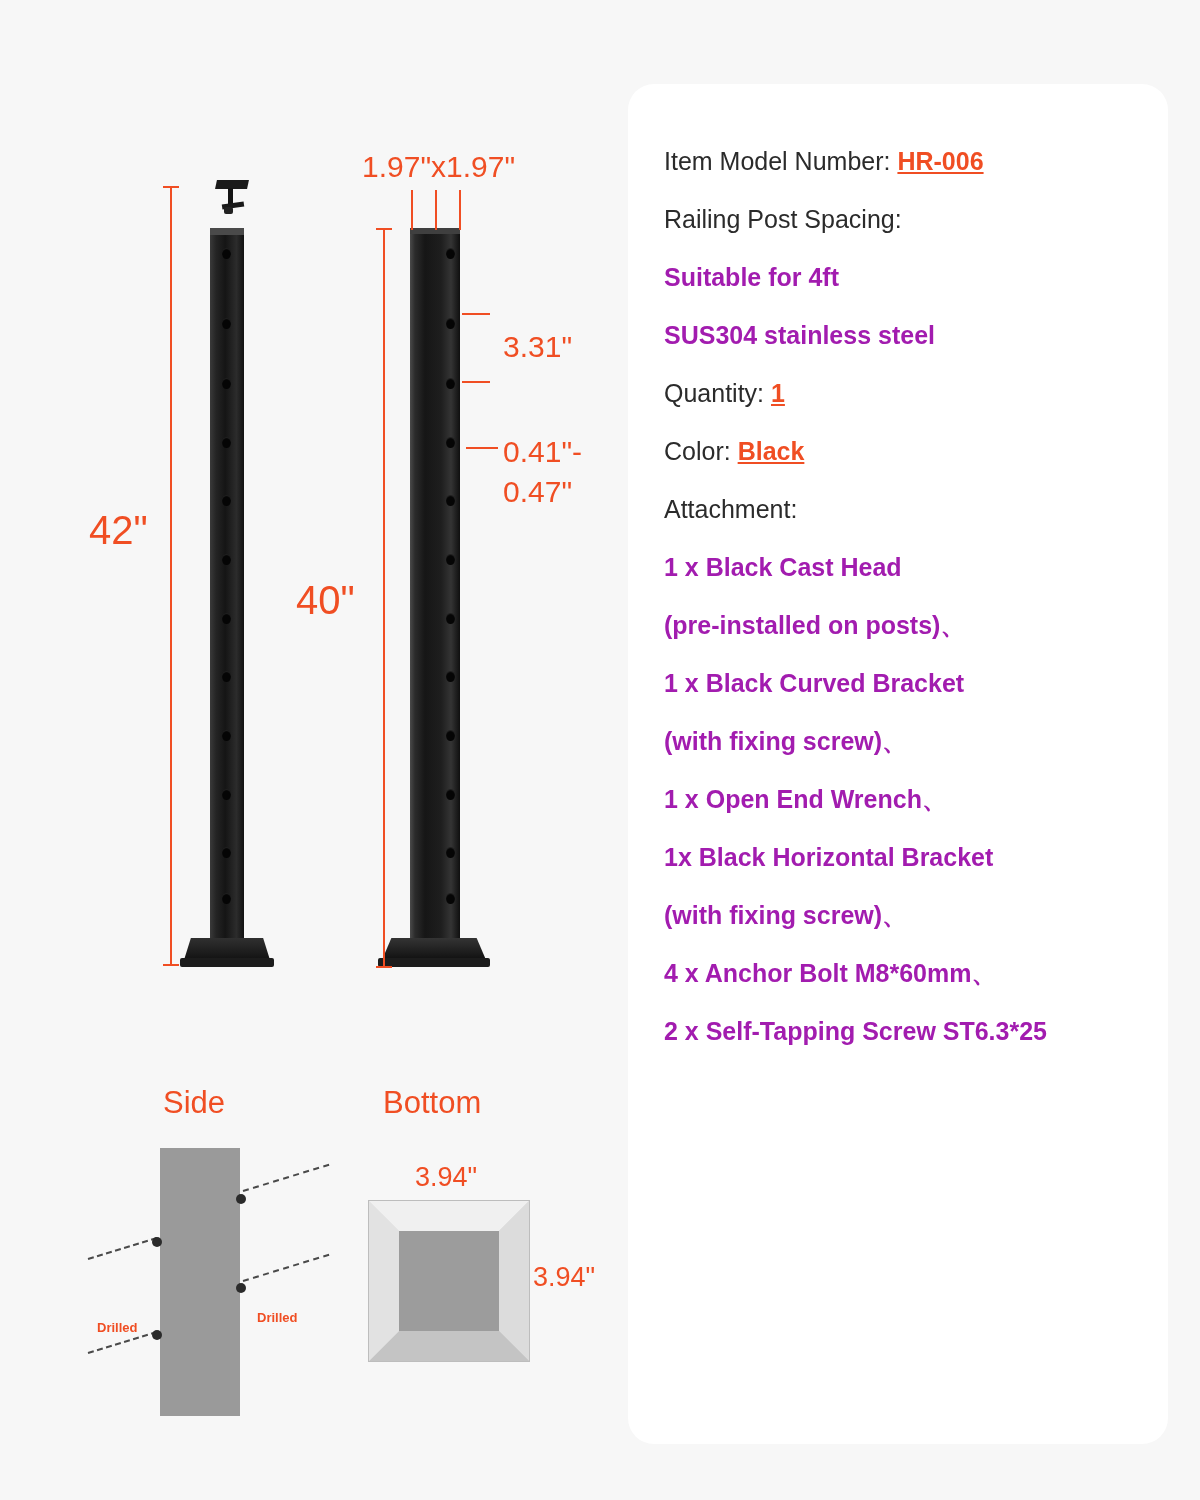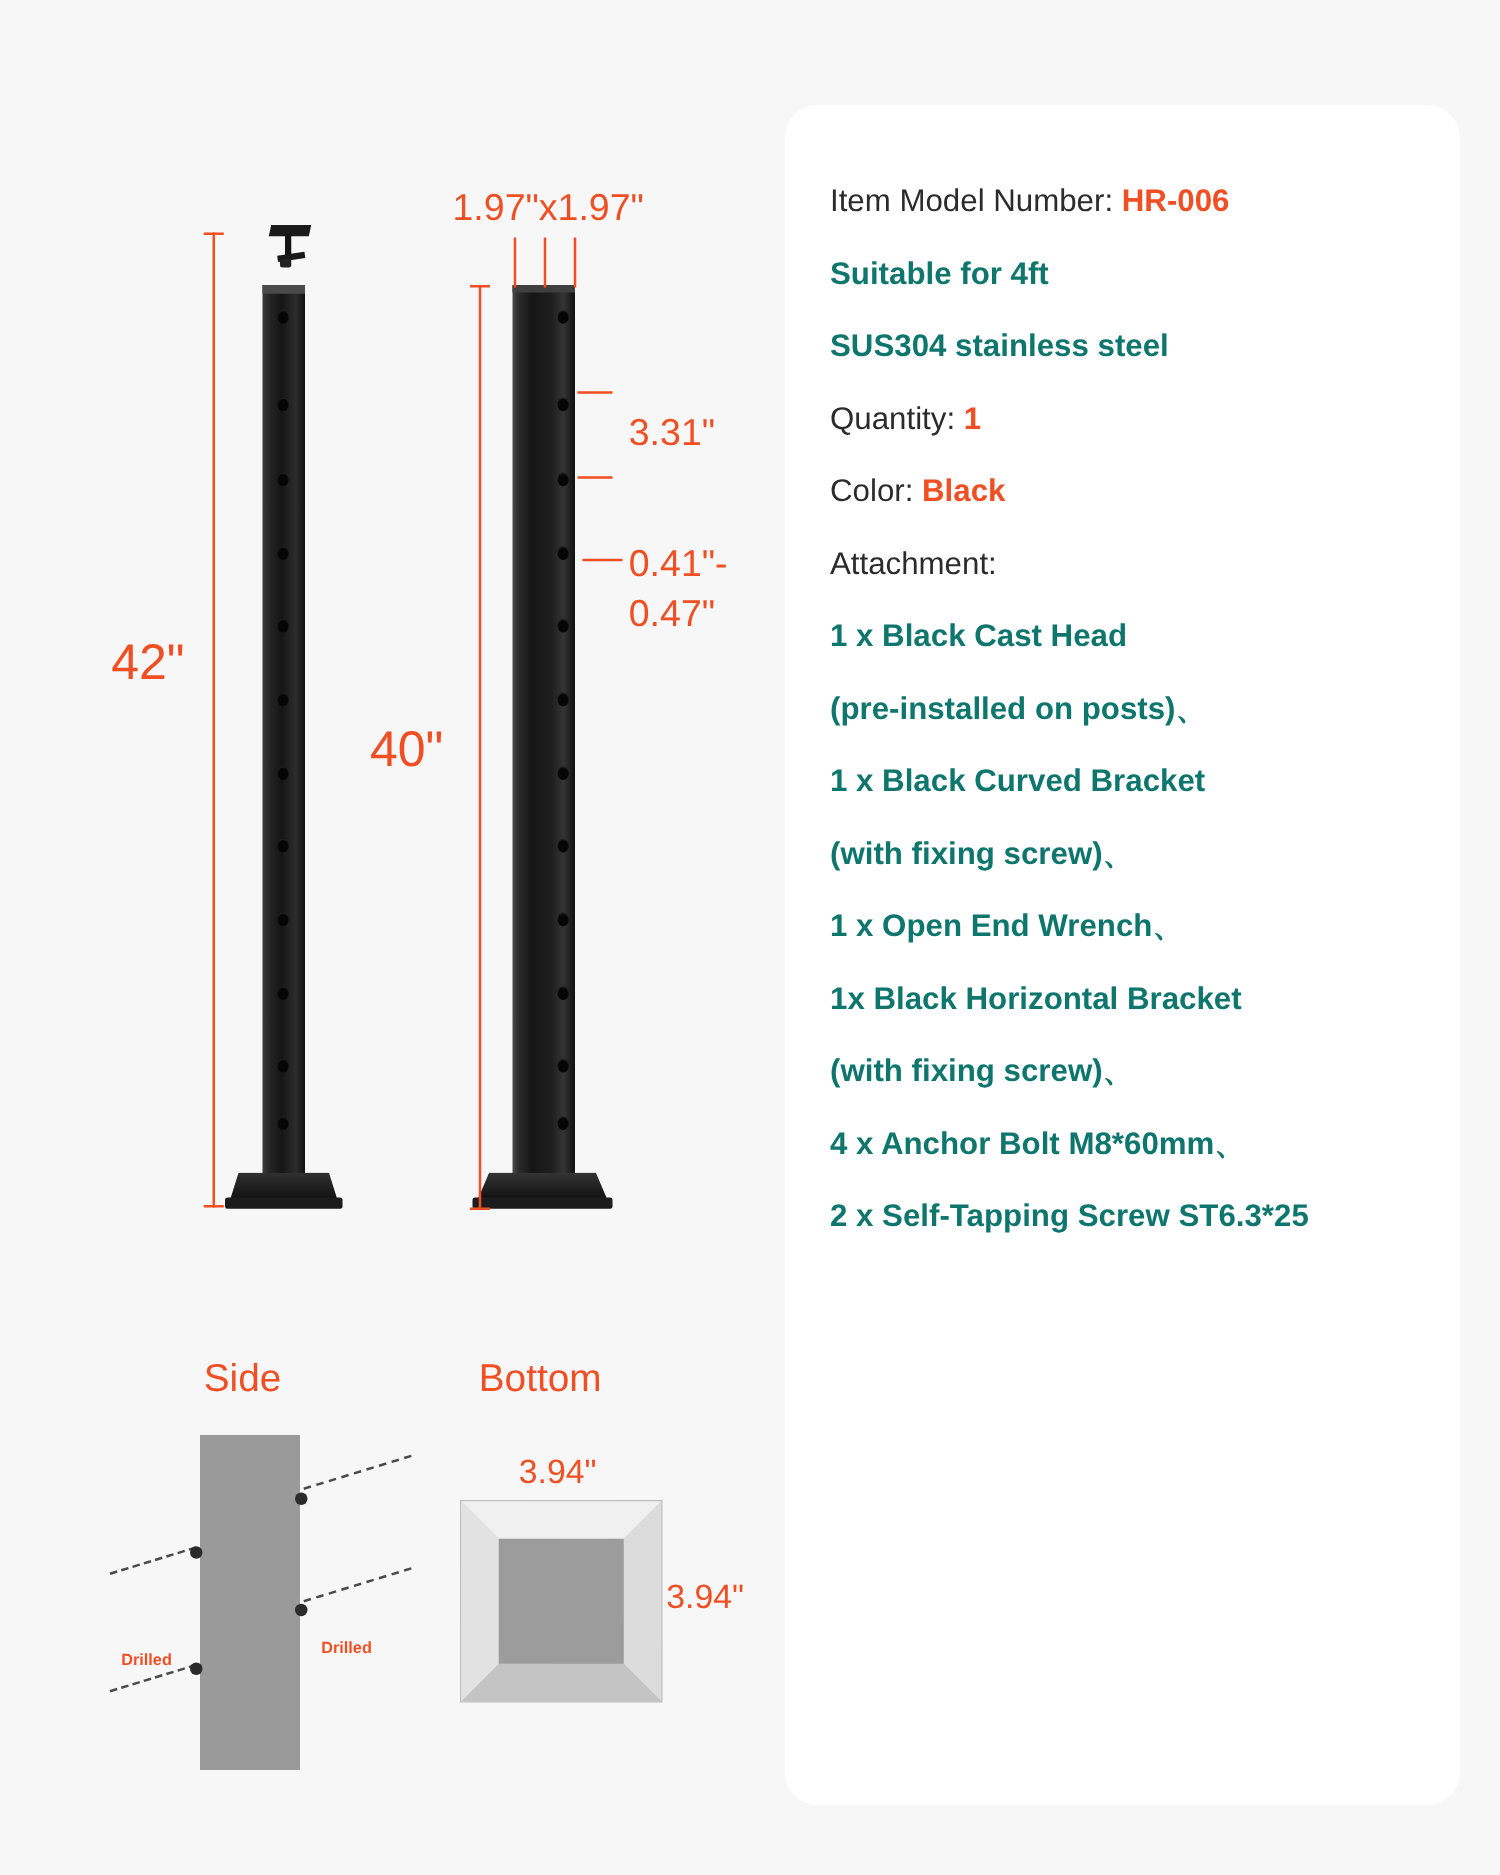--- a/index.html
+++ b/index.html
@@ -199,22 +199,22 @@
     position: absolute;
     left: 36px; top: 48px;
     width: 486px;
   }
   .spec-line {
     font-size: 25px;
     line-height: 58px;
     color: #2b2b2b;
     white-space: nowrap;
   }
-  .spec-line .val { color: #f04e23; font-weight: bold; }
-  .spec-line.solo { color: #0f766e; font-weight: bold; }
+  .spec-line .val { color: #f04e23; font-weight: bold; text-decoration: underline; }
+  .spec-line.solo { color: #a21caf; font-weight: bold; }
   .spec-line.plain-label { color: #2b2b2b; font-weight: normal; }
 </style>
 </head>
 <body>
 
 <div id="diagram-area">
 
   <div id="post1-head-plate"></div>
   <div id="post1-head-stem"></div>
   <div id="post1-head-arm"></div>
@@ -312,20 +312,21 @@
 
 </div>
 
 <div id="spec-card">
   <div id="spec-list">
 
     <div class="spec-line">
       <span>Item Model Number: </span><span class="val">HR-006</span>
     </div>
 
+    <div class="spec-line plain-label">Railing Post Spacing:</div>
     <div class="spec-line solo">Suitable for 4ft</div>
 
     <div class="spec-line solo">SUS304 stainless steel</div>
 
     <div class="spec-line">
       <span>Quantity: </span><span class="val">1</span>
     </div>
 
     <div class="spec-line">
       <span>Color: </span><span class="val">Black</span>

